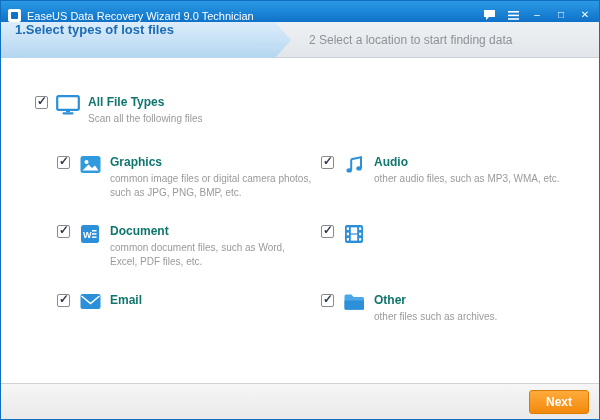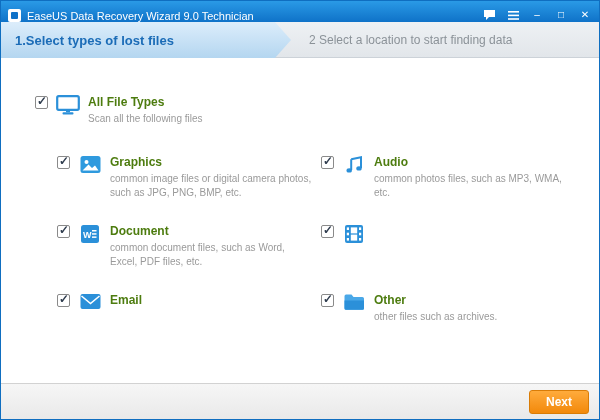--- a/index.html
+++ b/index.html
@@ -26,40 +26,40 @@
   
   .steps {
     position: absolute; top: 21px; left: 0; right: 0; height: 36px;
     background: linear-gradient(180deg, #eef1f4, #e2e6ea);
     border-bottom: 1px solid #ccd2d8;
   }
   .step-1 {
     position: absolute; left: 0; top: 0; width: 290px; height: 36px;
     background: linear-gradient(180deg, #dcedfb, #b4d6f0);
     clip-path: polygon(0 0, calc(100% - 16px) 0, 100% 50%, calc(100% - 16px) 100%, 0 100%);
-    display: flex; align-items: center; padding-left: 14px;
+    display: flex; align-items: flex-start; padding-left: 14px;
     color: #1b6cb7; font-size: 13px; font-weight: bold;
   }
   .step-2 {
     position: absolute; left: 308px; top: 0; height: 36px; line-height: 36px;
     color: #8b9298; font-size: 12px; white-space: nowrap;
   }
   
   .content { position: absolute; top: 58px; bottom: 36px; left: 0; right: 0; background: #fff; }
   .row { display: flex; gap: 8px; align-items: flex-start; }
   .checkbox {
     width: 13px; height: 13px; flex: 0 0 13px; margin-top: 1px;
     background: #fff; border: 1px solid #8a8a8a; border-radius: 2px; position: relative;
   }
   .checkbox.checked::after {
     content: "\2713"; position: absolute; left: 1px; top: -3px;
     font-size: 12px; font-weight: bold; color: #2f3c4e;
   }
   .icon { width: 24px; flex: 0 0 24px; display: flex; justify-content: center; }
-  .item-title { font-size: 12px; font-weight: bold; color: #4d7c0f; }
+  .item-title { font-size: 12px; font-weight: bold; color: #0f766e; }
   .item-desc { font-size: 10px; color: #9a9a9a; line-height: 1.35; margin-top: 3px; }
   .all-types { position: absolute; left: 34px; top: 36px; }
   .col { position: absolute; top: 96px; width: 256px; display: flex; flex-direction: column; }
   .col-left  { left: 56px; }
   .col-right { left: 320px; }
   .cat { height: 69px; }
   .cat .text { flex: 1; min-width: 0; }
   
   .footer {
     position: absolute; left: 0; right: 0; bottom: 0; height: 36px;
@@ -185,21 +185,21 @@
         <span class="icon">
           <svg width="20" height="20" viewBox="0 0 20 20">
             <path d="M7.2 4.2 L17 2.2 L17 13" fill="none" stroke="#2b90d9" stroke-width="2"></path>
             <path d="M7.2 4.2 L7.2 15" stroke="#2b90d9" stroke-width="2"></path>
             <ellipse cx="5.2" cy="15.4" rx="2.7" ry="2.2" fill="#2b90d9"></ellipse>
             <ellipse cx="15" cy="13.4" rx="2.7" ry="2.2" fill="#2b90d9"></ellipse>
           </svg>
         </span>
         <div class="text">
           <div class="item-title">Audio</div>
-          <div class="item-desc">common photos files, such as MP3, WMA, etc.</div>
+          <div class="item-desc">other audio files, such as MP3, WMA, etc.</div>
         </div>
       </div>
 
       <div class="row cat">
         <span class="checkbox checked"></span>
         <span class="icon">
           <svg width="20" height="20" viewBox="0 0 20 20">
             <rect x="1" y="1" width="18" height="18" rx="2" fill="#2b90d9"></rect>
             <rect x="2.8" y="3.4" width="2.2" height="2.6" fill="#fff"></rect>
             <rect x="2.8" y="8.7" width="2.2" height="2.6" fill="#fff"></rect>

